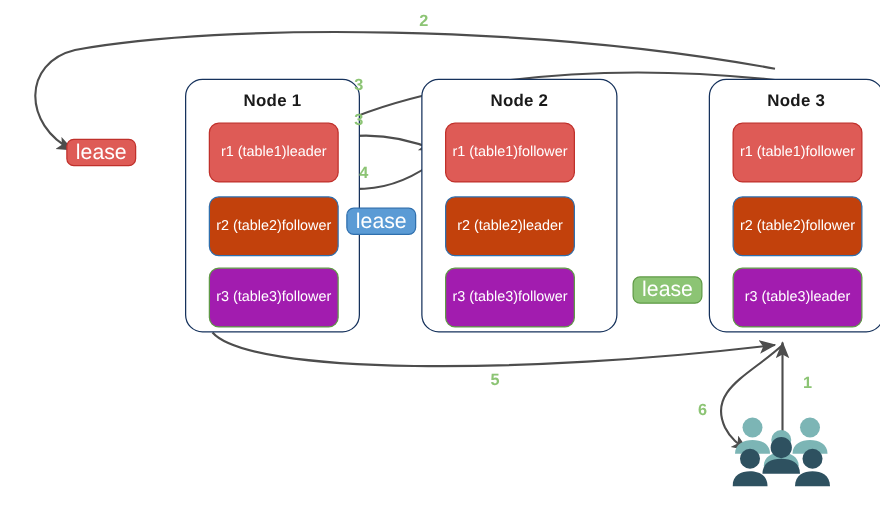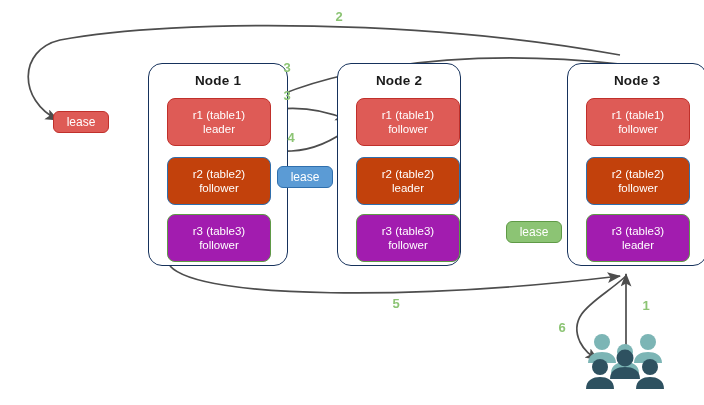--- a/index.html
+++ b/index.html
@@ -7,30 +7,30 @@
        font-family:"Liberation Sans","DejaVu Sans",sans-serif;}
   #stage{position:absolute;left:0;top:0;width:704px;height:405px;}
   #edges{position:absolute;left:0;top:0;width:704px;height:405px;pointer-events:none;}
 
   .node{position:absolute;background:#ffffff;border:1.6px solid #16325c;
         border-radius:14px;box-sizing:border-box;}
   .node-title{position:absolute;left:0;right:0;top:9px;text-align:center;
         font-size:13.5px;font-weight:bold;color:#1a1a1a;letter-spacing:.2px;}
 
   .replica{position:absolute;left:18px;width:104px;height:48px;border-radius:8px;
-        box-sizing:border-box;display:flex;flex-direction:column;align-items:center;
+        box-sizing:border-box;display:flex;flex-direction:row;align-items:center;
         justify-content:center;color:#ffffff;font-size:11.5px;line-height:14px;
         text-align:center;}
   .replica span{display:block;}
   .r-red{background:#de5b56;border:1.6px solid #c0302b;}
   .r-blue{background:#c2410c;border:1.6px solid #2f6fad;}
   .r-green{background:#a21caf;border:1.6px solid #5f9a46;}
 
   .lease{position:absolute;width:56px;height:22px;border-radius:6px;box-sizing:border-box;
-        display:flex;align-items:center;justify-content:center;color:#ffffff;font-size:12px;}
+        display:flex;align-items:center;justify-content:center;color:#ffffff;font-size:17px;}
   .l-red{background:#de5b56;border:1.6px solid #c0302b;}
   .l-blue{background:#5b9bd5;border:1.6px solid #2f6fad;}
   .l-green{background:#8cc474;border:1.6px solid #5f9a46;}
 
   .step{position:absolute;color:#8cc474;font-size:13px;font-weight:bold;
         text-align:center;width:18px;}
 
   #users{position:absolute;left:586px;top:333px;width:78px;height:58px;}
 </style>
 </head>
@@ -69,21 +69,21 @@
     <div class="replica r-blue" style="top:93px;">
       <span>r2 (table2)</span>
       <span>follower</span>
     </div>
     <div class="replica r-green" style="top:150px;">
       <span>r3 (table3)</span>
       <span>follower</span>
     </div>
   </div>
 
-  <div class="node" style="left:337px;top:63px;width:124px;height:203px;">
+  <div class="node" style="left:337px;top:63px;width:157px;height:203px;">
     <div class="node-title">Node 2</div>
     <div class="replica r-red" style="top:34px;">
       <span>r1 (table1)</span>
       <span>follower</span>
     </div>
     <div class="replica r-blue" style="top:93px;">
       <span>r2 (table2)</span>
       <span>leader</span>
     </div>
     <div class="replica r-green" style="top:150px;">

